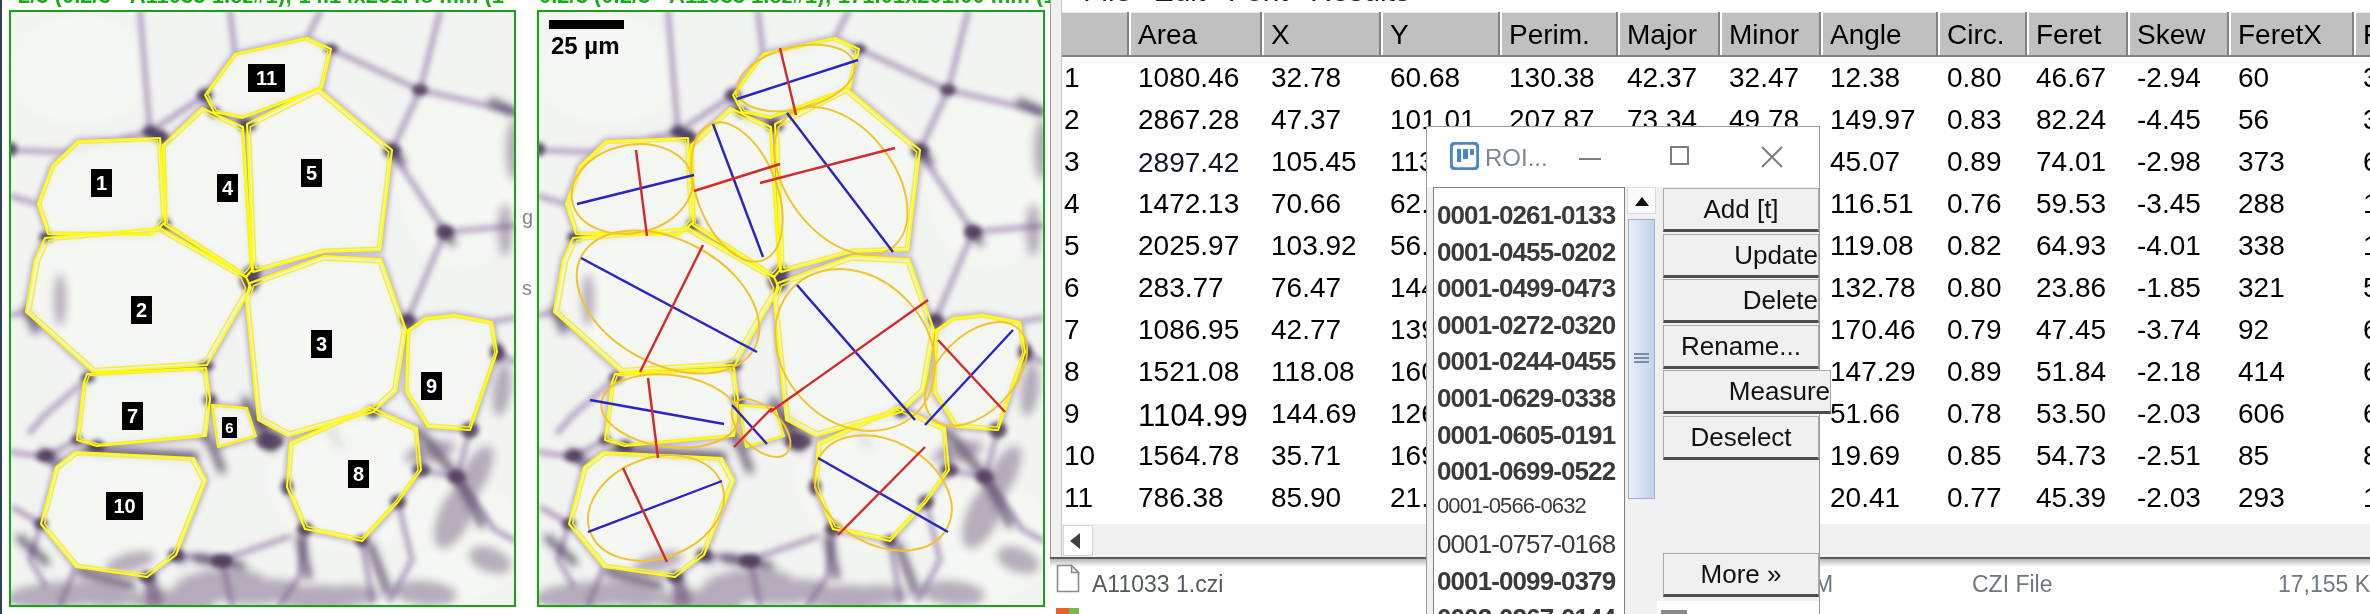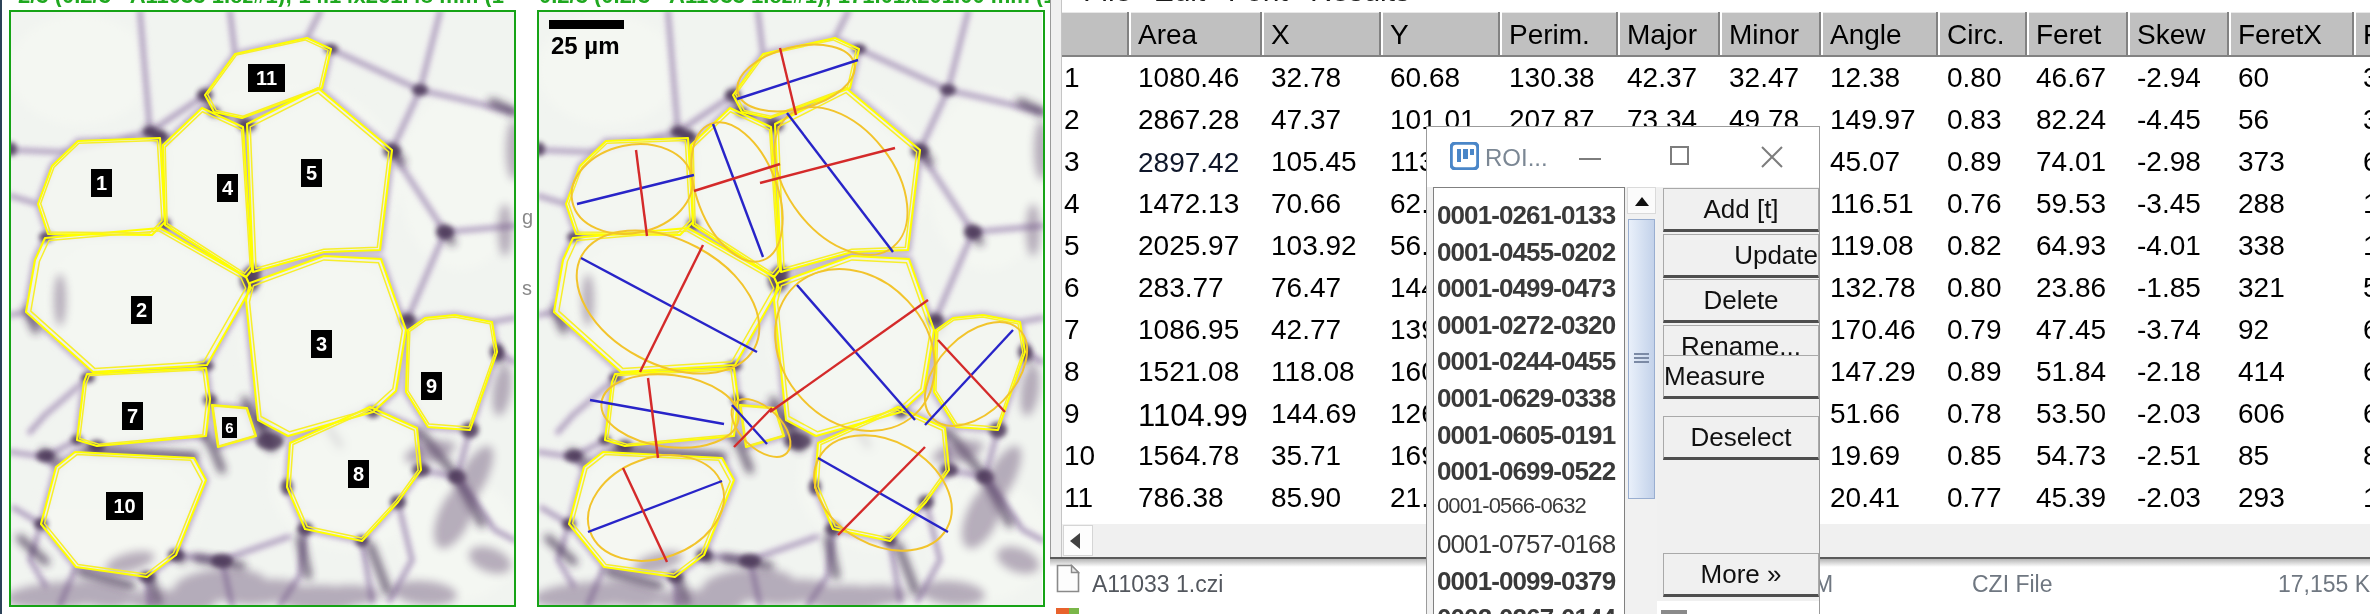--- a/index.html
+++ b/index.html
@@ -770,19 +770,19 @@
 <div class="abs" style="left:200px;top:60px;width:30px;height:428px;background:#f1f1f1">
 <div class="abs" style="left:0;top:0;width:29px;height:27px;background:#fbfbfb;border:1px solid #dadada"></div>
 <div class="abs" style="left:8px;top:10px;width:0;height:0;border-left:7px solid transparent;border-right:7px solid transparent;border-bottom:9px solid #111"></div>
 <div class="abs" style="left:1px;top:32px;width:27px;height:280px;background:linear-gradient(90deg,#e9f0fa,#c3d2ea);border:1px solid #99aed0"></div>
 <div class="abs" style="left:7px;top:166px;width:15px;height:2px;background:#7b8aa5"></div>
 <div class="abs" style="left:7px;top:170px;width:15px;height:2px;background:#7b8aa5"></div>
 <div class="abs" style="left:7px;top:174px;width:15px;height:2px;background:#7b8aa5"></div>
 </div>
 <div class="abs" style="left:236px;top:61px;width:156px;height:44px;background:#f0f0f0;border:1px solid #a9a9a9;border-bottom:3px solid #4e4e4e;text-align:center;font-size:26px;color:#111;line-height:40px">Add [t]</div>
 <div class="abs" style="left:236px;top:107px;width:156px;height:44px;background:#f0f0f0;border:1px solid #a9a9a9;border-bottom:3px solid #4e4e4e;text-align:right;font-size:26px;color:#111;line-height:40px">Update</div>
-<div class="abs" style="left:236px;top:152px;width:156px;height:44px;background:#f0f0f0;border:1px solid #a9a9a9;border-bottom:3px solid #4e4e4e;text-align:center;font-size:26px;color:#111;line-height:40px">Delete</div>
+<div class="abs" style="left:236px;top:152px;width:156px;height:44px;background:#f0f0f0;border:1px solid #a9a9a9;border-bottom:3px solid #4e4e4e;text-align:right;font-size:26px;color:#111;line-height:40px">Delete</div>
 <div class="abs" style="left:236px;top:198px;width:156px;height:44px;background:#f0f0f0;border:1px solid #a9a9a9;border-bottom:3px solid #4e4e4e;text-align:center;font-size:26px;color:#111;line-height:40px">Rename...</div>
-<div class="abs" style="left:236px;top:228px;width:156px;height:44px;background:#f0f0f0;border:1px solid #a9a9a9;border-bottom:3px solid #4e4e4e;text-align:left;font-size:26px;color:#111;line-height:40px">Measure</div>
+<div class="abs" style="left:236px;top:243px;width:168px;height:44px;background:#f0f0f0;border:1px solid #a9a9a9;border-bottom:3px solid #4e4e4e;text-align:right;font-size:26px;color:#111;line-height:40px">Measure</div>
 <div class="abs" style="left:236px;top:289px;width:156px;height:44px;background:#f0f0f0;border:1px solid #a9a9a9;border-bottom:3px solid #4e4e4e;text-align:center;font-size:26px;color:#111;line-height:40px">Deselect</div>
 <div class="abs" style="left:236px;top:426px;width:156px;height:44px;background:#f0f0f0;border:1px solid #a9a9a9;border-bottom:3px solid #4e4e4e;text-align:center;font-size:26px;color:#111;line-height:40px">More »</div>
 <div class="abs" style="left:230px;top:474px;width:162px;height:14px;background:#fff"></div>
 </div>
 <div class="abs" style="left:1661px;top:610px;width:26px;height:4px;background:#8a8a8a"></div>
 </body></html>

